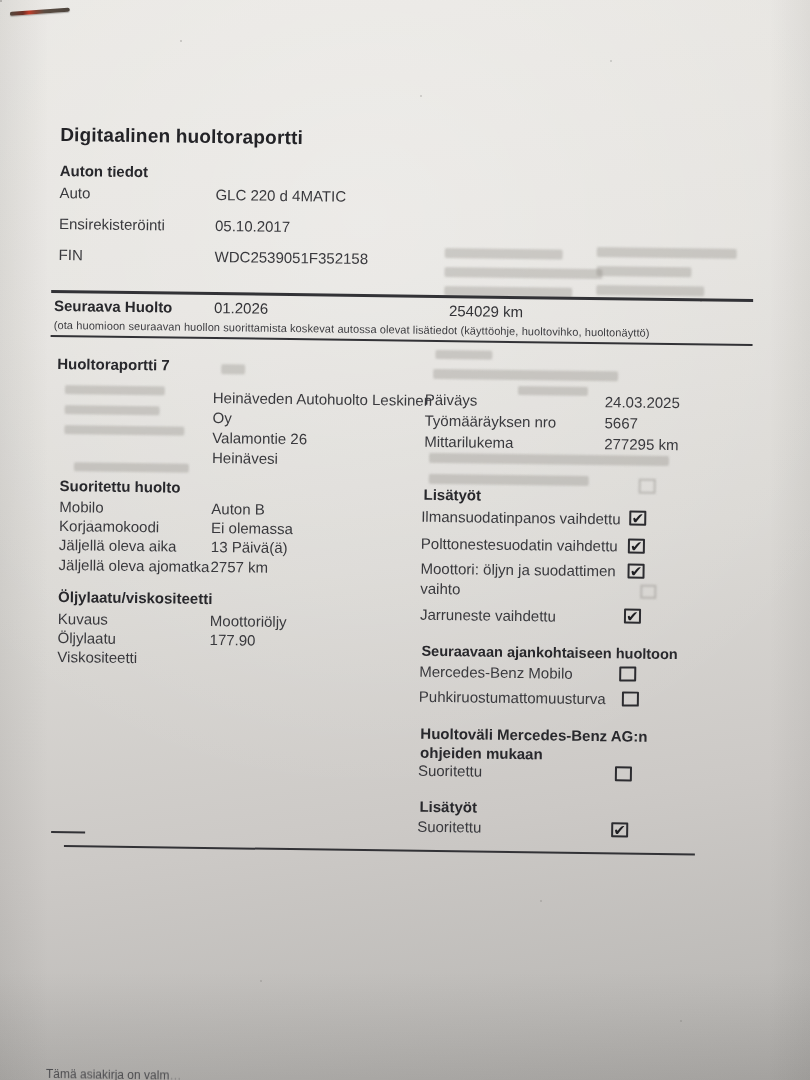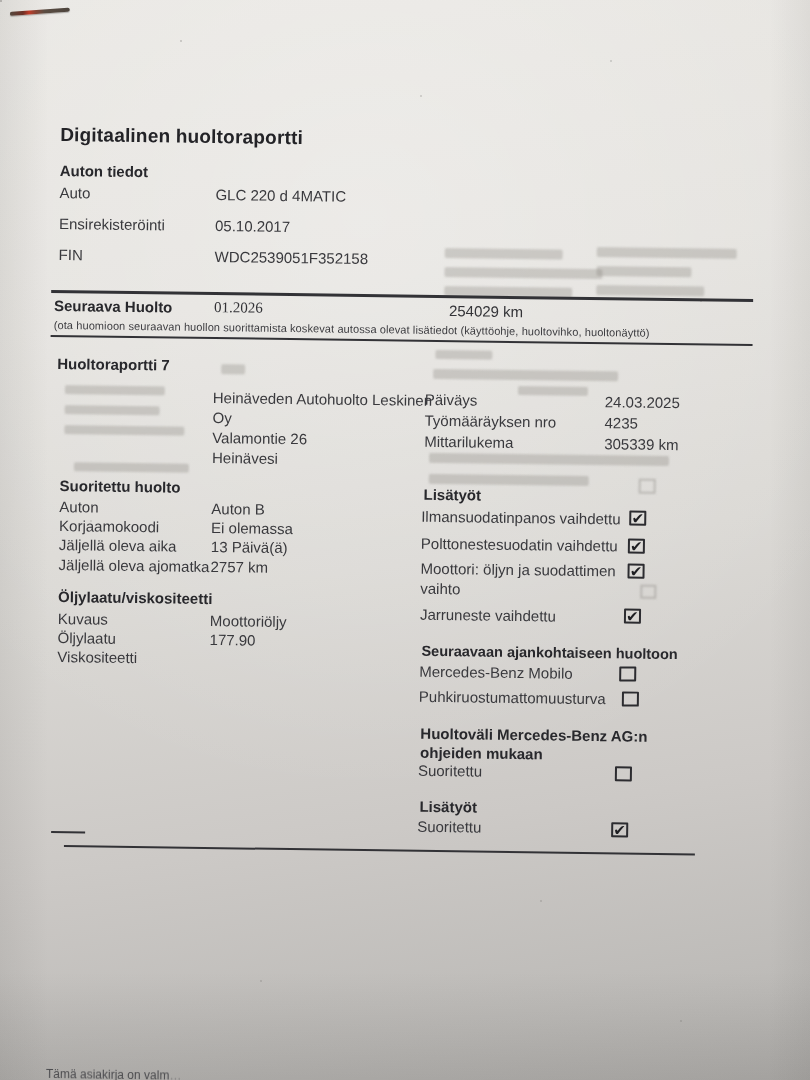--- a/index.html
+++ b/index.html
@@ -91,21 +91,21 @@
   <div class="ghost-bar" style="left:448px; top:243px; width:118px; height:10px;"></div>
   <div class="ghost-bar" style="left:600px; top:240px; width:140px; height:10px;"></div>
   <div class="ghost-bar" style="left:448px; top:262px; width:158px; height:10px;"></div>
   <div class="ghost-bar" style="left:600px; top:259px; width:95px; height:10px;"></div>
   <div class="ghost-bar" style="left:448px; top:281px; width:128px; height:10px;"></div>
   <div class="ghost-bar" style="left:600px; top:278px; width:108px; height:10px;"></div>
 
   <div class="rule" style="left:55px; top:290px; width:702px; height:2.5px;"></div>
   <div class="abs" style="left:58px; top:297px; width:720px;">
     <span class="abs" style="left:0; font-size:15px; font-weight:700; color:#28282c; white-space:nowrap;">Seuraava Huolto</span>
-    <span class="abs" style="left:160px; font-size:15px; white-space:nowrap;font-family:Liberation Serif, serif;">01.2026</span>
+    <span class="abs" style="left:160px; font-size:15px; white-space:nowrap;">01.2026</span>
     <span class="abs" style="left:395px; font-size:15px; white-space:nowrap;">254029 km</span>
   </div>
   <div class="abs note" style="left:58px; top:319px;">(ota huomioon seuraavan huollon suorittamista koskevat autossa olevat lisätiedot (käyttöohje, huoltovihko, huoltonäyttö)</div>
   <div class="rule" style="left:55px; top:335px; width:702px; height:2px;"></div>
 
   <h2 class="abs" style="left:62px; top:355px;">Huoltoraportti 7</h2>
 
   <div class="ghost-bar" style="left:226px; top:362px; width:24px; height:10px;"></div>
   <div class="ghost-bar" style="left:70px; top:385px; width:100px; height:9px;"></div>
   <div class="ghost-bar" style="left:70px; top:405px; width:95px; height:9px;"></div>
@@ -119,28 +119,28 @@
     <div>Heinäveden Autohuolto Leskinen</div>
     <div>Oy</div>
     <div>Valamontie 26</div>
     <div>Heinävesi</div>
   </div>
 
   <div class="abs" style="left:430px; top:386px;">
     <span class="abs rcol-lbl" style="left:0; top:0; white-space:nowrap;">Päiväys</span>
     <span class="abs rcol-lbl" style="left:180px; top:0; white-space:nowrap;">24.03.2025</span>
     <span class="abs rcol-lbl" style="left:0; top:21px; white-space:nowrap;">Työmääräyksen nro</span>
-    <span class="abs rcol-lbl" style="left:180px; top:21px; white-space:nowrap;">4235</span>
+    <span class="abs rcol-lbl" style="left:180px; top:21px; white-space:nowrap;">5667</span>
     <span class="abs rcol-lbl" style="left:0; top:42px; white-space:nowrap;">Mittarilukema</span>
-    <span class="abs rcol-lbl" style="left:180px; top:42px; white-space:nowrap;">305339 km</span>
+    <span class="abs rcol-lbl" style="left:180px; top:42px; white-space:nowrap;">277295 km</span>
   </div>
 
   <h2 class="abs" style="left:66px; top:477px;">Suoritettu huolto</h2>
   <div class="row low" style="top:498px;">
-    <span class="lbl">Auton</span>
+    <span class="lbl">Mobilo</span>
     <span class="val">Auton B</span>
   </div>
   <div class="row low" style="top:517px;">
     <span class="lbl">Korjaamokoodi</span>
     <span class="val">Ei olemassa</span>
   </div>
   <div class="row low" style="top:536px;">
     <span class="lbl">Jäljellä oleva aika</span>
     <span class="val">13 Päivä(ä)</span>
   </div>

